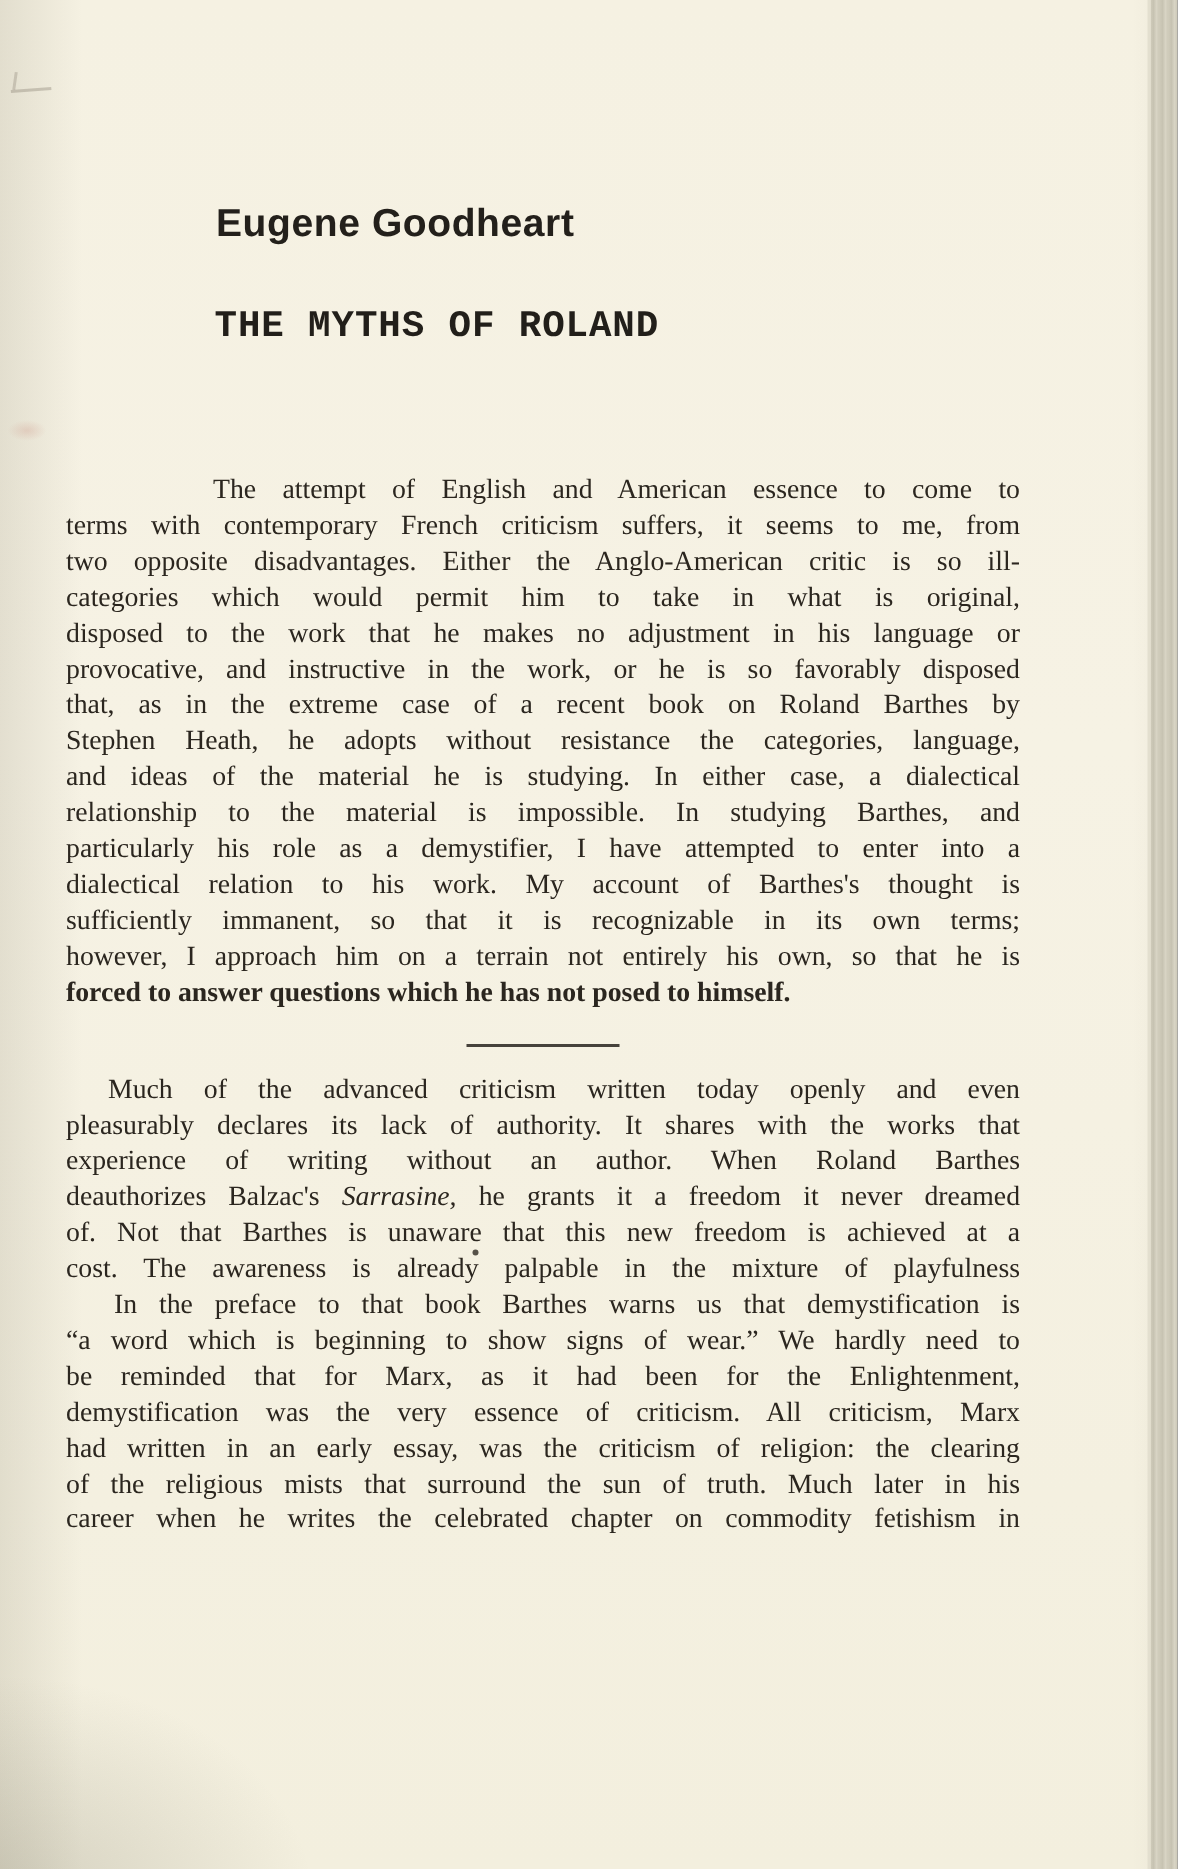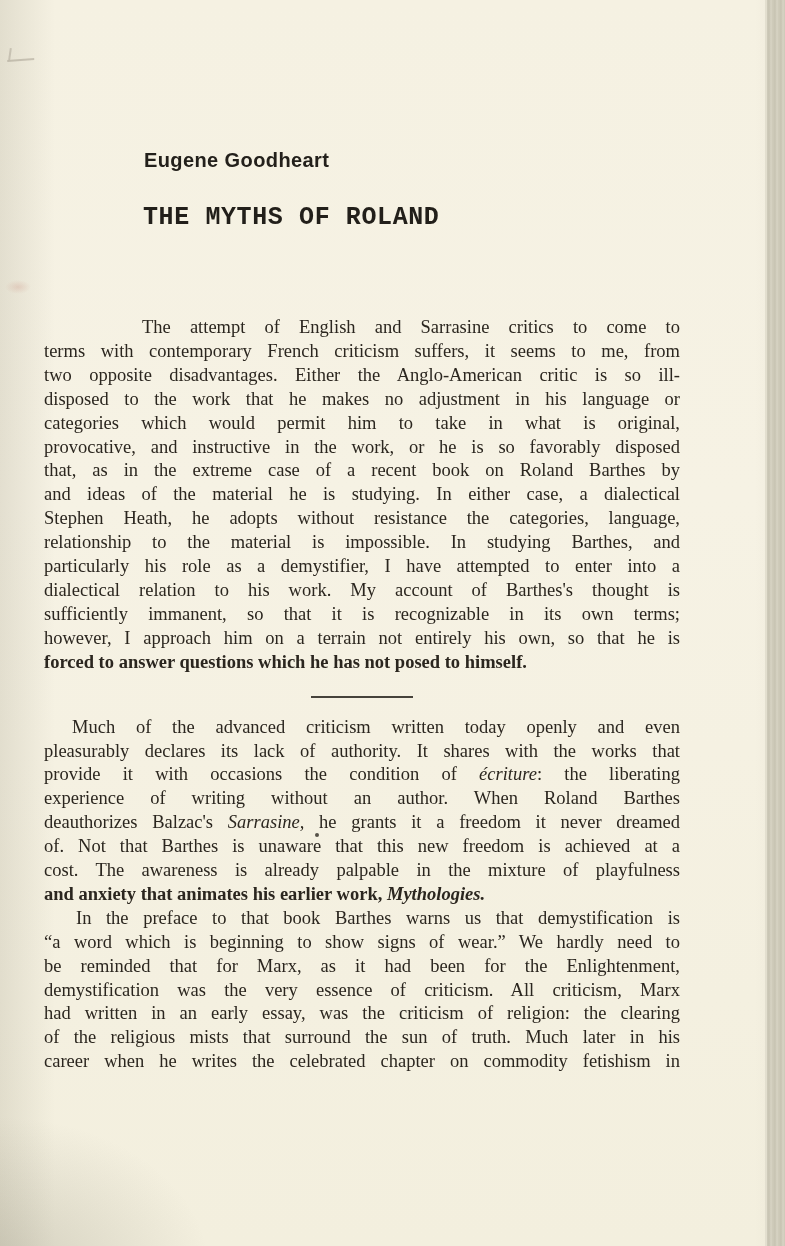--- a/index.html
+++ b/index.html
@@ -22,23 +22,22 @@
   
   .page-edge {
     position: absolute; top: 0; right: 0; width: 18px; height: 1246px;
     background: repeating-linear-gradient(90deg,
       #cfcbba 0px, #c7c3b2 2px, #d8d4c4 4px, #ccc8b7 6px);
     border-left: 2px solid #e3dfcf;
   }
   .author {
     position: absolute; left: 144px; top: 133px;
     font-family: "Liberation Sans", "DejaVu Sans", sans-serif;
-    font-weight: bold; font-size: 20px; letter-spacing: 0.4px;
+    font-weight: bold; font-size: 26px; letter-spacing: 0.4px;
     color: #23201b;
-    margin-top: 16px;
   }
   .title {
     position: absolute; left: 143px; top: 203px;
     font-family: Liberation Mono, monospace;
     font-weight: bold; font-size: 25px; letter-spacing: 0.6px;
     color: #221f1a;
   }
   .text-column {
     position: absolute; left: 44px; top: 316px; width: 636px;
     font-size: 18.5px; line-height: 23.9px; color: #2b261f;
@@ -80,46 +79,44 @@
 
   <div class="scratch-mark"></div>
   <div class="scratch-tick"></div>
   <div class="smudge"></div>
 
   <div class="author">Eugene Goodheart</div>
   <div class="title">THE MYTHS OF ROLAND</div>
 
   <div class="text-column" id="text-column" style="color: rgb(43, 38, 31);">
       <div class="para">
-        <div class="line" style="padding-left: 98px;">The attempt of English and Sarrasine critics to come to</div>
+        <div class="line" style="padding-left: 98px;">The attempt of English and American essence to come to</div>
         <div class="line">terms with contemporary French criticism suffers, it seems to me, from</div>
         <div class="line">two opposite disadvantages. Either the Anglo-American critic is so ill-</div>
+        <div class="line">categories which would permit him to take in what is original,</div>
         <div class="line">disposed to the work that he makes no adjustment in his language or</div>
-        <div class="line">categories which would permit him to take in what is original,</div>
         <div class="line">provocative, and instructive in the work, or he is so favorably disposed</div>
         <div class="line">that, as in the extreme case of a recent book on Roland Barthes by</div>
+        <div class="line">Stephen Heath, he adopts without resistance the categories, language,</div>
         <div class="line">and ideas of the material he is studying. In either case, a dialectical</div>
-        <div class="line">Stephen Heath, he adopts without resistance the categories, language,</div>
         <div class="line">relationship to the material is impossible. In studying Barthes, and</div>
         <div class="line">particularly his role as a demystifier, I have attempted to enter into a</div>
         <div class="line">dialectical relation to his work. My account of Barthes's thought is</div>
         <div class="line">sufficiently immanent, so that it is recognizable in its own terms;</div>
         <div class="line">however, I approach him on a terrain not entirely his own, so that he is</div>
         <div class="line p-last">forced to answer questions which he has not posed to himself.</div>
       </div>
       <div class="divider"></div>
       <div class="para">
         <div class="line" style="padding-left: 28px;">Much of the advanced criticism written today openly and even</div>
         <div class="line">pleasurably declares its lack of authority. It shares with the works that</div>
-        <div class="line">provide it with occasions the condition of <i>écriture</i>: the liberating</div>
         <div class="line">experience of writing without an author. When Roland Barthes</div>
         <div class="line">deauthorizes Balzac's <i>Sarrasine,</i> he grants it a freedom it never dreamed</div>
         <div class="line">of. Not that Barthes is unaware that this new freedom is achieved at a</div>
         <div class="line">cost. The awareness is already palpable in the mixture of playfulness</div>
-        <div class="line p-last">and anxiety that animates his earlier work, <i>Mythologies.</i></div>
       </div>
       <div class="para">
         <div class="line" style="padding-left: 32px;">In the preface to that book Barthes warns us that demystification is</div>
         <div class="line">“a word which is beginning to show signs of wear.” We hardly need to</div>
         <div class="line">be reminded that for Marx, as it had been for the Enlightenment,</div>
         <div class="line">demystification was the very essence of criticism. All criticism, Marx</div>
         <div class="line">had written in an early essay, was the criticism of religion: the clearing</div>
         <div class="line">of the religious mists that surround the sun of truth. Much later in his</div>
         <div class="line">career when he writes the celebrated chapter on commodity fetishism in</div>
       </div>

